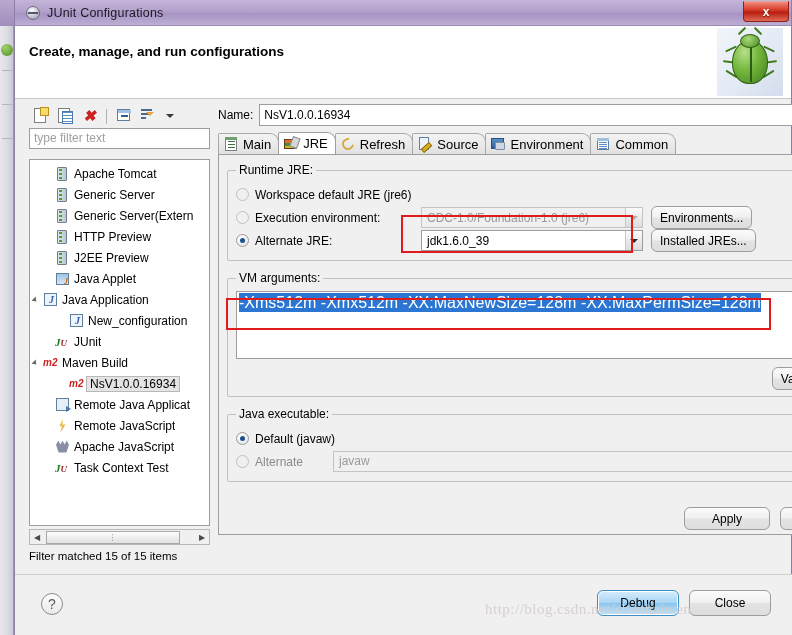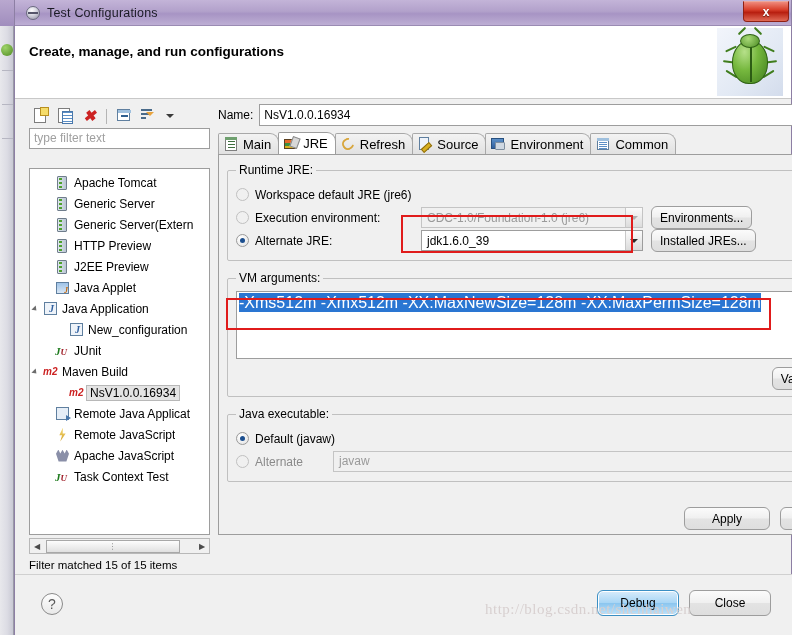--- a/index.html
+++ b/index.html
@@ -159,21 +159,21 @@
     border-left:4px solid transparent; border-right:4px solid transparent;
     border-top:4px solid #3a3a3a;
   }
 
   #filter-input {
     width:181px; height:21px; border:1px solid #9d9d9d; background:#fff;
     font-size:12px; color:#a0a0a0; padding:0 4px; line-height:19px;
     font-family:"Liberation Sans",sans-serif;
   }
   #tree-box {
-    margin-top:19px; width:181px; height:367px; background:#fff;
+    margin-top:10px; width:181px; height:367px; background:#fff;
     border:1px solid #9d9d9d; position:relative; overflow:hidden;
   }
   .tree-list { padding-top:3px; }
   .tnode {
     height:21px; display:flex; align-items:center; white-space:nowrap;
     font-size:12px; color:#000; position:relative;
   }
   .tnode .twist {
     width:12px; height:21px; flex:none; position:relative;
   }
@@ -437,21 +437,21 @@
   <div class="bg-bug"></div>
   <div class="bg-line" style="top:70px"></div>
   <div class="bg-line" style="top:104px"></div>
   <div class="bg-line" style="top:138px"></div>
 </div>
 
 <div id="dialog">
 
   <div id="titlebar">
     <span class="tb-icon"></span>
-    <span class="tb-title">Test Configurations</span>
+    <span class="tb-title">JUnit Configurations</span>
     <div id="close-btn">x</div>
   </div>
 
   <div id="header">
     <div class="hdr-title">Create, manage, and run configurations</div>
     <div class="beetle">
       <div class="leg" style="left:8px;top:20px;width:12px;height:2px;transform:rotate(-25deg)"></div>
       <div class="leg" style="left:6px;top:33px;width:14px;height:2px;transform:rotate(8deg)"></div>
       <div class="leg" style="left:8px;top:45px;width:13px;height:2px;transform:rotate(32deg)"></div>
       <div class="leg" style="right:8px;top:20px;width:12px;height:2px;transform:rotate(25deg)"></div>

